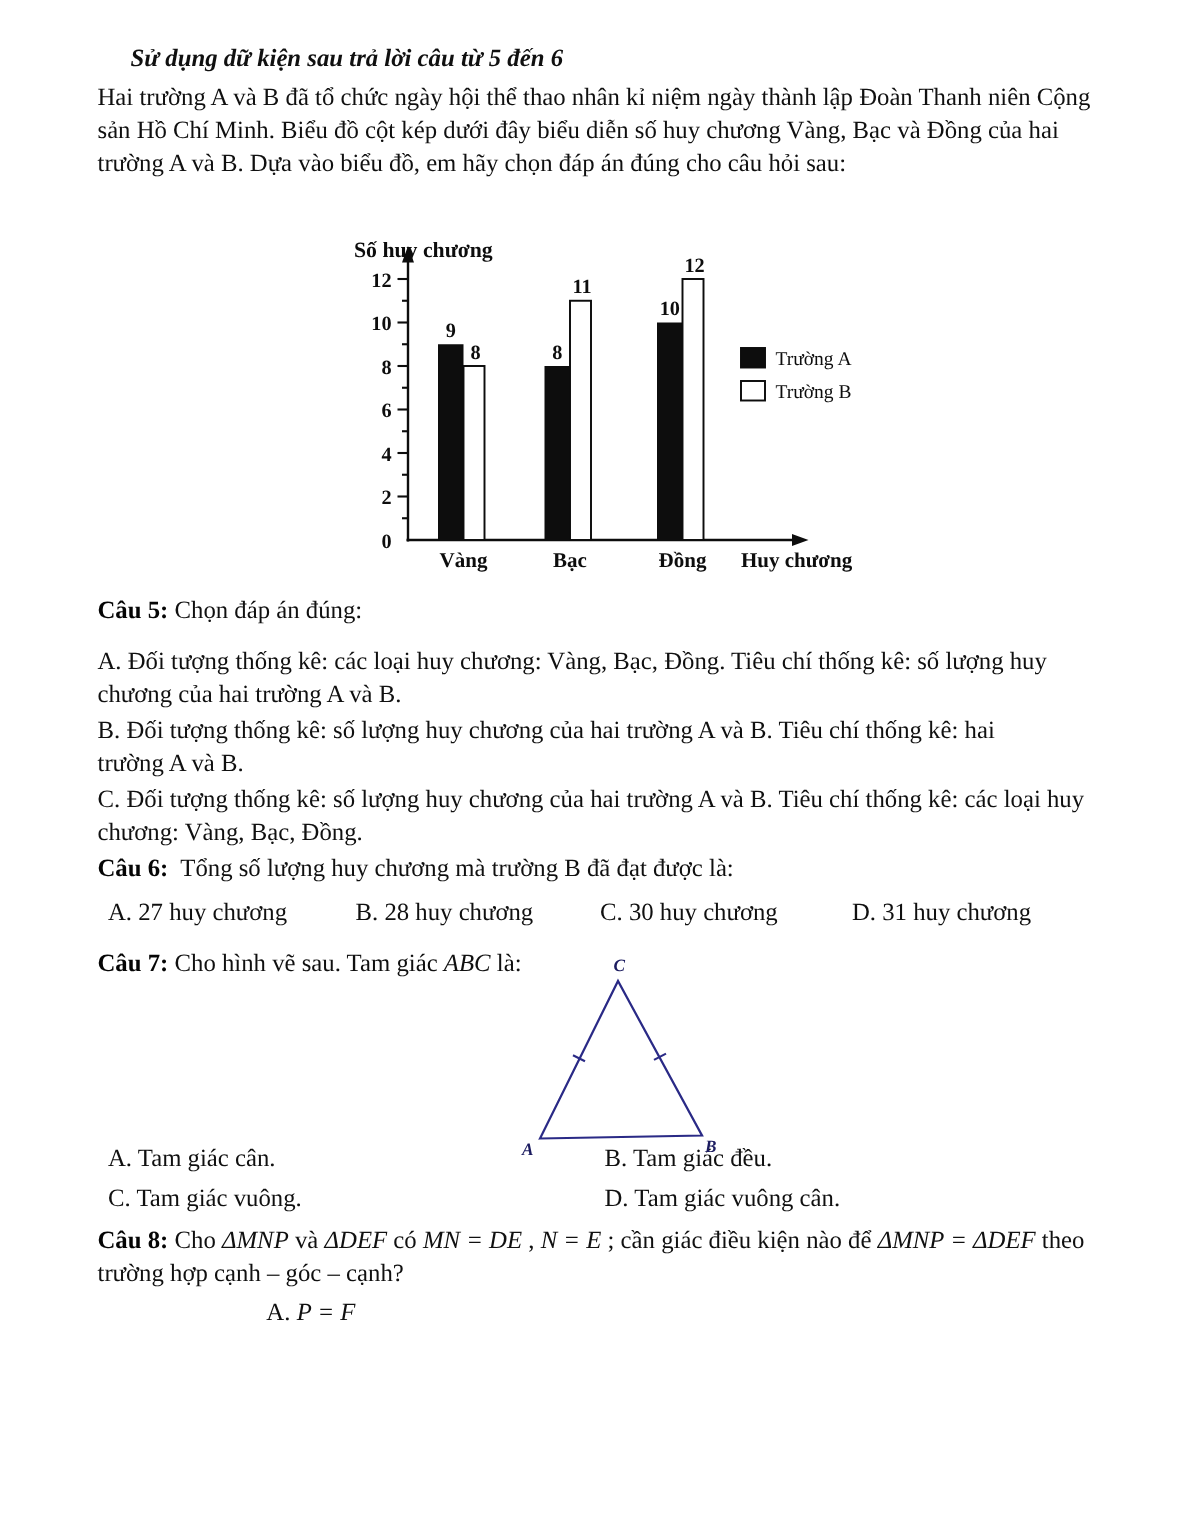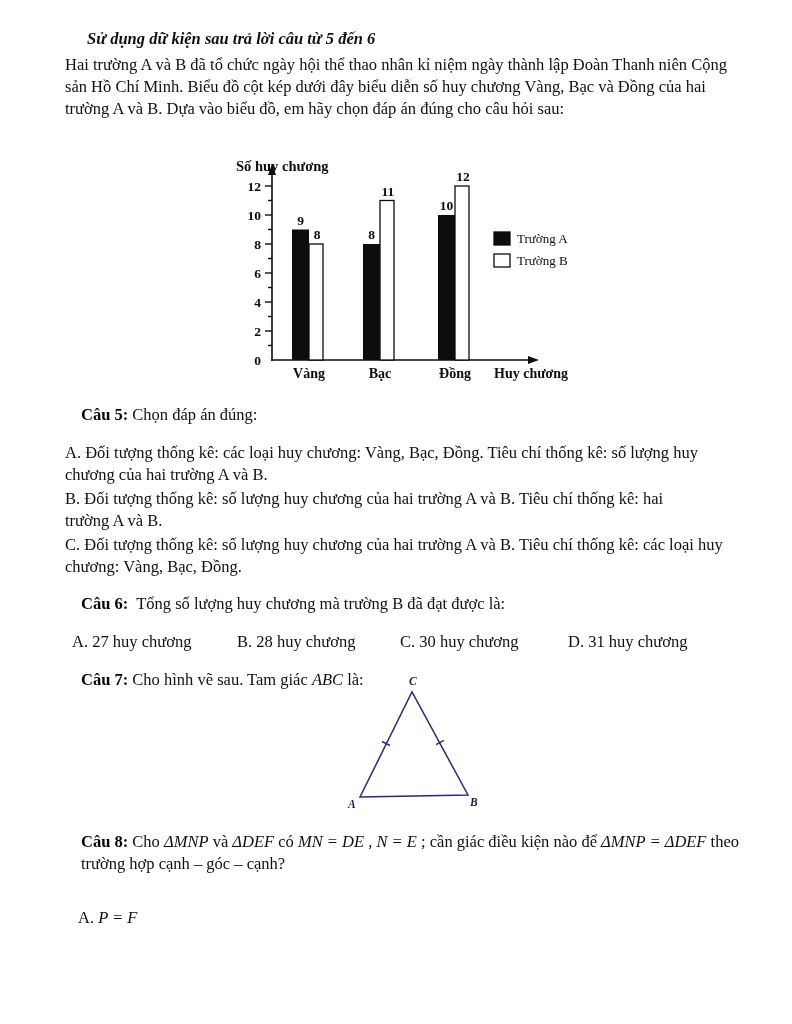--- a/index.html
+++ b/index.html
@@ -5,35 +5,35 @@
   html,body{margin:0;padding:0;background:#ffffff;}
   body{width:792px;height:1024px;overflow:hidden;
        font-family:"Liberation Serif", serif;color:#101010;}
   .page{padding:28px 30px 0 65px;width:697px;font-size:16.5px;line-height:22px;}
   p{margin:0;}
   b{font-weight:bold;color:#050505;}
   .intro-heading{font-weight:bold;font-style:italic;margin-bottom:4px;margin-left:22px;}
   .intro-text{margin:0;}
   .chart-wrap{margin:28px 0 0 165px;height:240px;}
   svg text{font-family:"Liberation Serif", serif;}
-  .q-line{margin:16px;}
+  .q-line{margin:0;}
   .q5-block{margin-top:8px;}
   .opt-block{margin-top:12px;line-height:21.5px;}
   .opt-block p{margin:0 0 3px 0;}
   .q6-block{margin-top:3px;}
   .row-options{display:grid;grid-template-columns:165px 163px 168px 1fr;
                padding-left:7px;margin-top:7px;}
   .q7-block{margin-top:12px;position:relative;}
   .triangle-svg{position:absolute;left:275px;top:6px;}
   .q7-spacer{height:108px;}
   .grid-options{display:grid;grid-template-columns:331px 1fr;row-gap:5px;
                 padding-left:7px;}
   .q8-block{margin-top:6px;}
   .row-options8{display:grid;grid-template-columns:159px 168px 205px 1fr;
-                padding-left:13px;margin-top:32px;}
+                padding-left:13px;margin-top:4px;text-align:right;}
   .math{font-style:italic;}
 </style>
 </head>
 <body>
 
 <div class="page">
 
   <p class="intro-heading">Sử dụng dữ kiện sau trả lời câu từ 5 đến 6</p>
   <p class="intro-text" id="intro-text">Hai trường A và B đã tổ chức ngày hội thể thao nhân kỉ niệm ngày thành lập Đoàn Thanh niên Cộng<br>sản Hồ Chí Minh. Biểu đồ cột kép  dưới đây biểu diễn số huy chương Vàng, Bạc và Đồng của hai<br>trường A và B. Dựa vào biểu đồ, em hãy chọn đáp án đúng cho câu hỏi sau:</p>
 
@@ -109,20 +109,26 @@
     <p class="q-line"><b>Câu 7:</b> <span id="q7-text"><span>Cho hình vẽ sau. Tam giác </span><span class="math">ABC</span><span> là:</span></span></p>
     <svg id="triangle-svg" class="triangle-svg" width="150" height="138">
         <polygon points="20,122 128,120 72,17" fill="none" stroke="#2a2a86" stroke-width="1.5"></polygon>
         <line x1="42" y1="66.5" x2="50" y2="70.5" stroke="#2a2a86" stroke-width="1.4"></line>
         <line x1="96" y1="69.6" x2="104" y2="65.4" stroke="#2a2a86" stroke-width="1.4"></line>
         <text x="69" y="10" font-size="11.5" font-style="italic" font-weight="bold" fill="#1c1c60">C</text>
         <text x="8" y="133" font-size="11.5" font-style="italic" font-weight="bold" fill="#1c1c60">A</text>
         <text x="130" y="131" font-size="11.5" font-style="italic" font-weight="bold" fill="#1c1c60">B</text>
       </svg>
     <div class="q7-spacer"></div>
+    <div class="grid-options" id="q7-options">
+        <span>A. Tam giác cân.</span>
+        <span>B. Tam giác đều.</span>
+        <span>C. Tam giác vuông.</span>
+        <span>D. Tam giác vuông cân.</span>
+      </div>
   </div>
 
   <div class="q8-block">
     <p class="q-line"><b>Câu 8:</b> <span id="q8-text"><span>Cho </span><span class="math">ΔMNP</span><span> và </span><span class="math">ΔDEF</span><span> có </span><span class="math">MN = DE</span><span> , </span><span class="math">N = E</span><span> ; cần giác điều kiện nào để </span><span class="math">ΔMNP = ΔDEF</span><span> theo trường hợp cạnh – góc – cạnh?</span></span></p>
     <div class="row-options8" id="q8-options">
         <span><span>A. </span><span class="math">P = F</span></span>
       </div>
   </div>
 
 </div>

